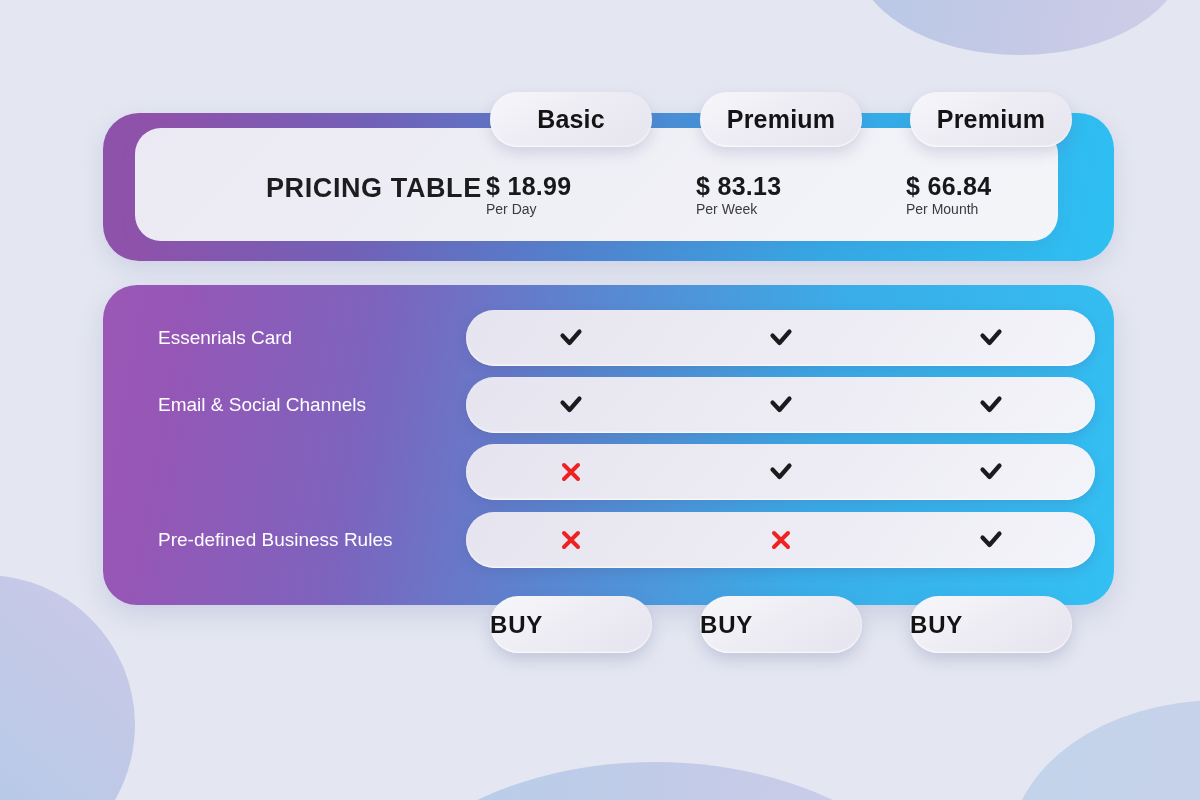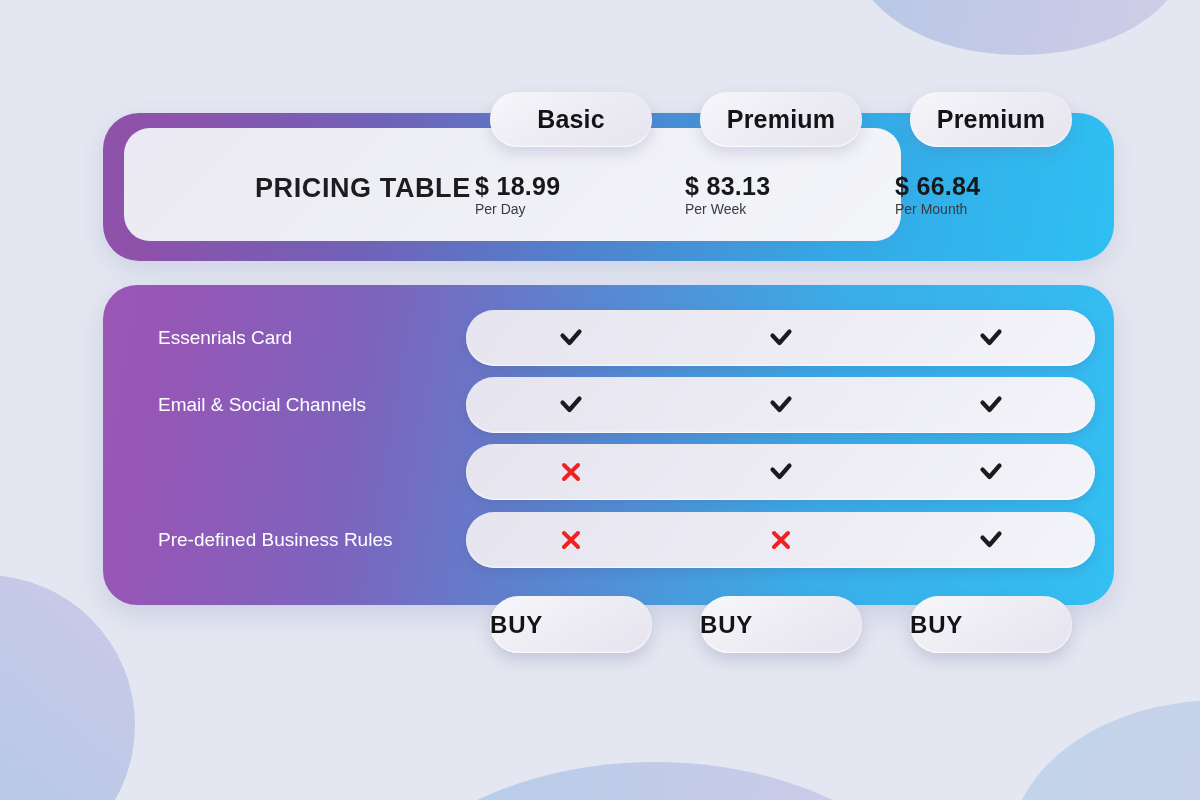--- a/index.html
+++ b/index.html
@@ -61,22 +61,22 @@
     background: linear-gradient(100deg,
         #8f52ab 0%, #8f52ab 6%,
         #7361b8 26%,
         #5183cf 48%,
         #35a9e6 72%,
         #2ec0f2 100%);
     box-shadow: 0 8px 22px rgba(90, 100, 160, .16);
   }
   #header-inner {
     position: absolute;
-    left: 21px; top: 15px;
-    width: 777px; height: 113px;
+    left: 32px; top: 15px;
+    width: 923px; height: 113px;
     border-radius: 26px;
     background: linear-gradient(135deg, #ebe9f3 0%, #eeeef5 40%, #f4f5f9 100%);
     box-shadow: 0 5px 16px rgba(110, 110, 160, .10);
     text-decoration: underline;
   }
   #pricing-title {
     position: absolute;
     left: 131px; top: 45px;
     font-size: 27px;
     font-weight: bold;

